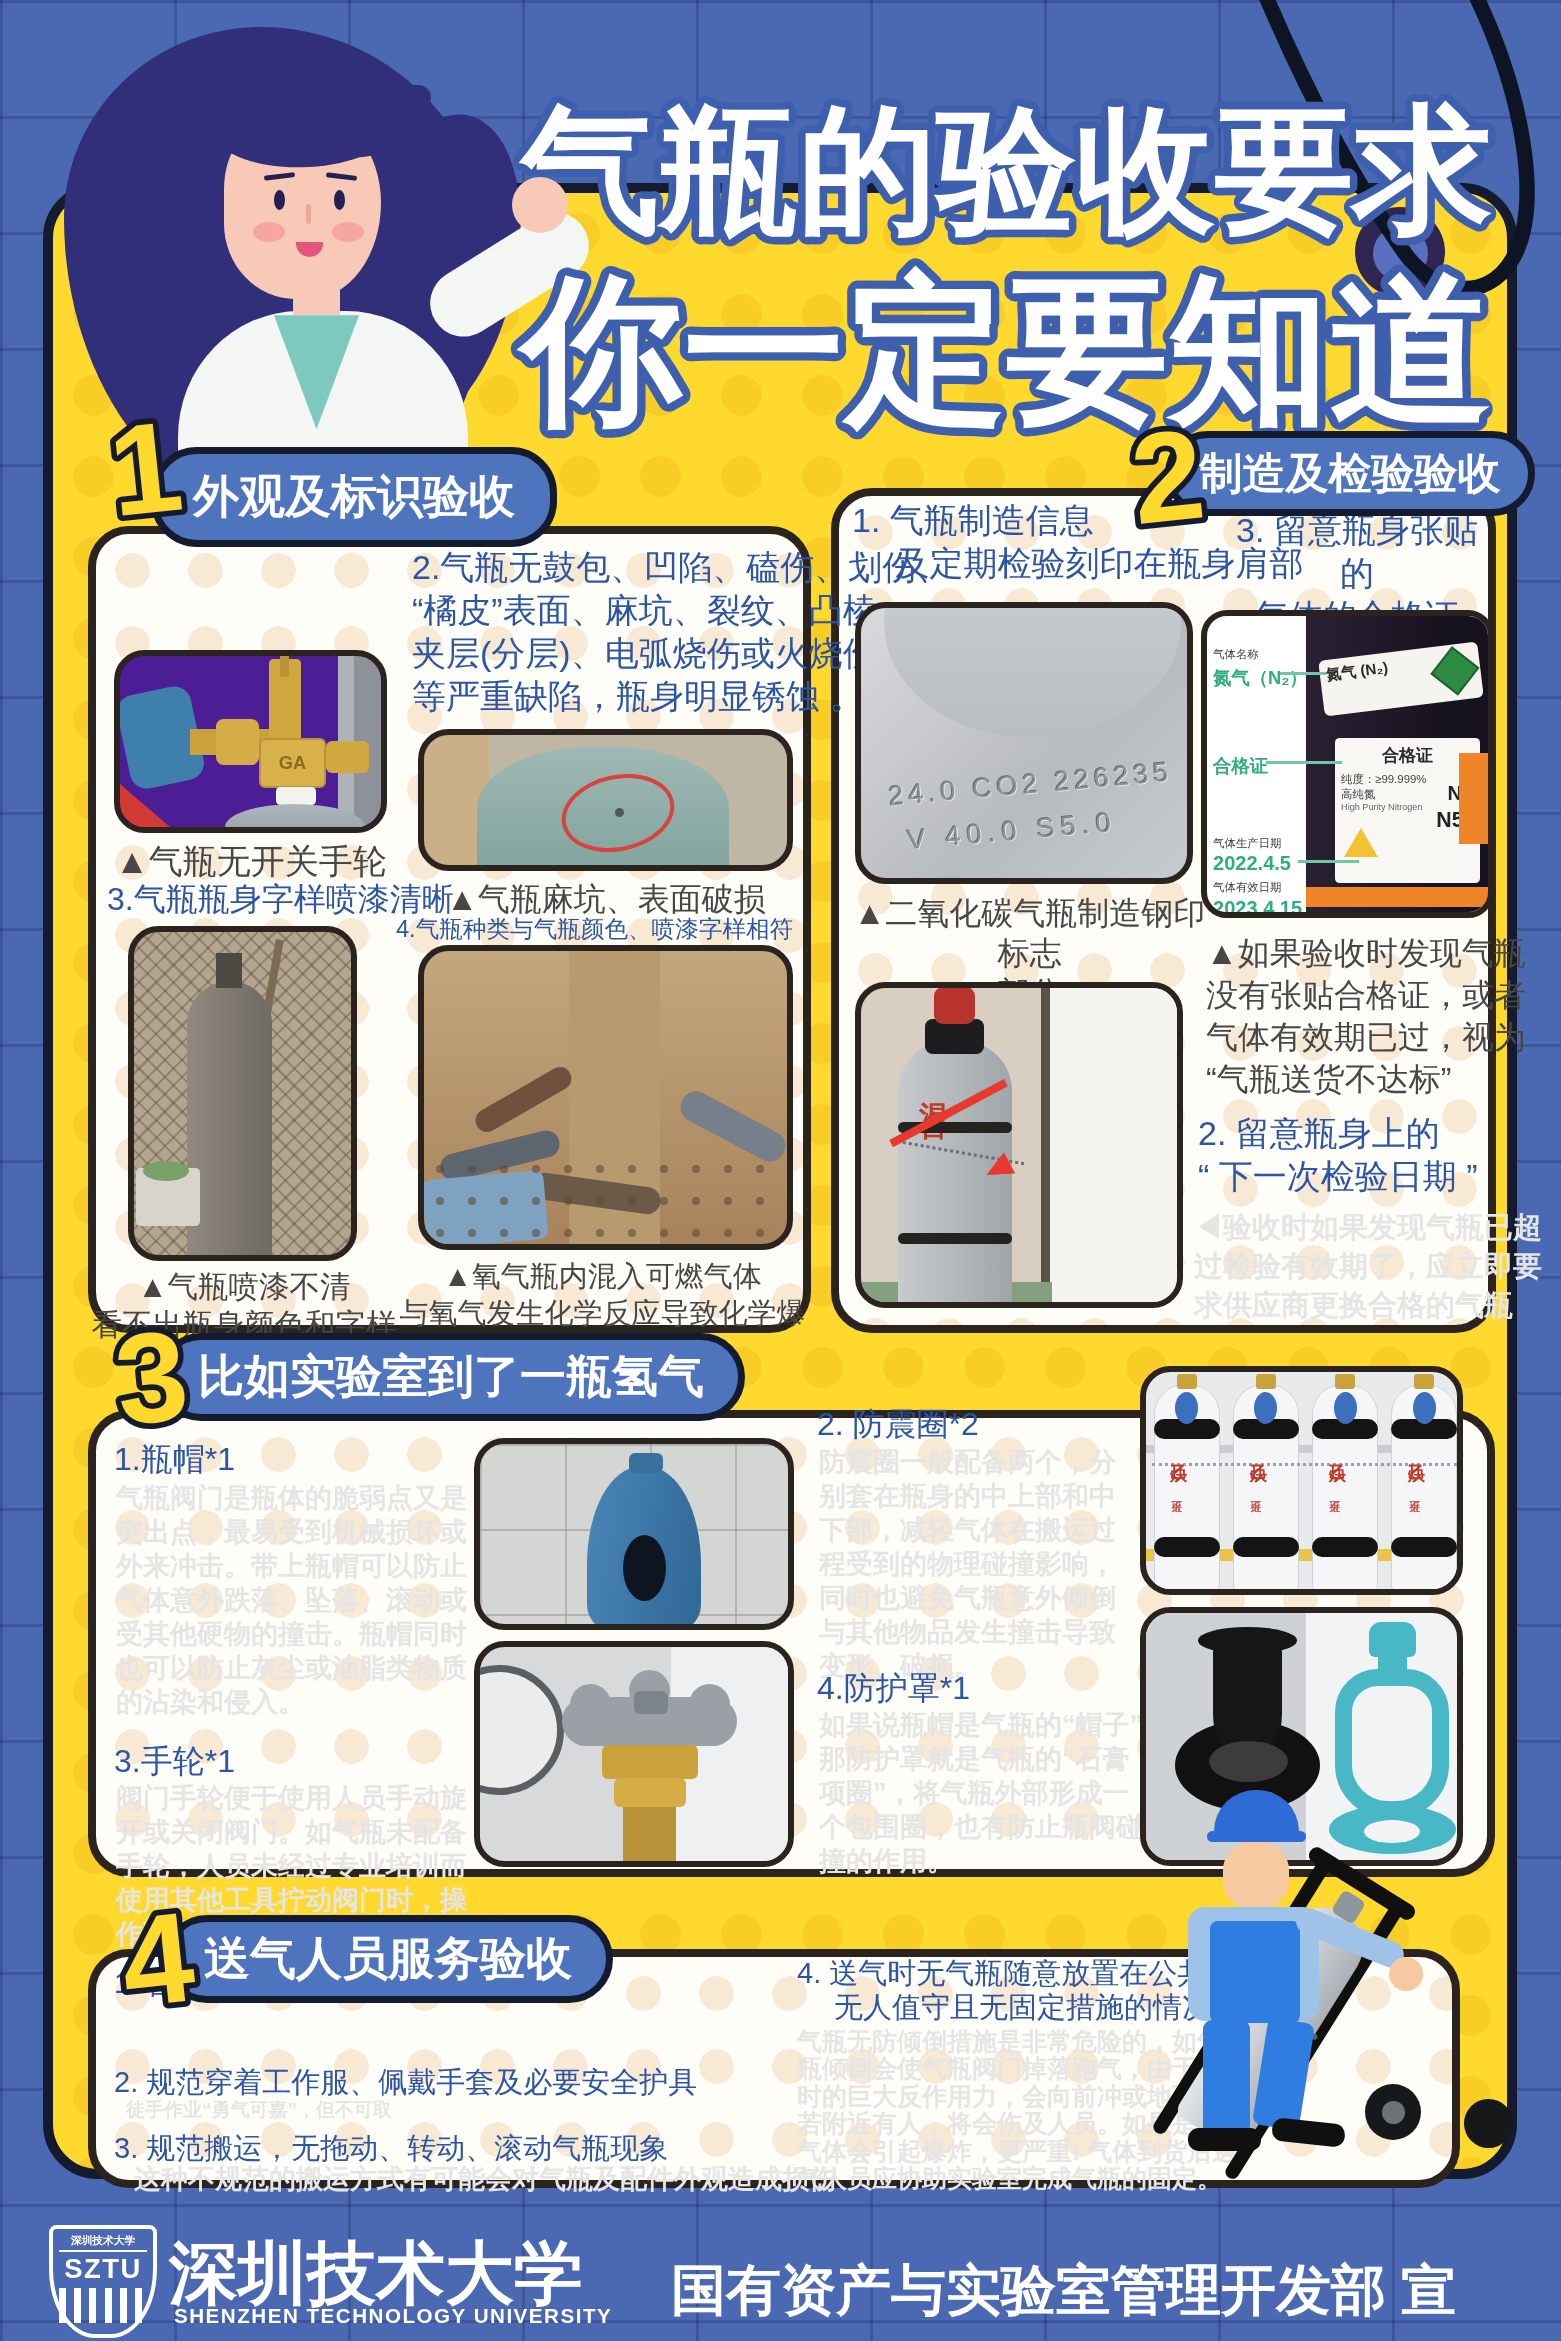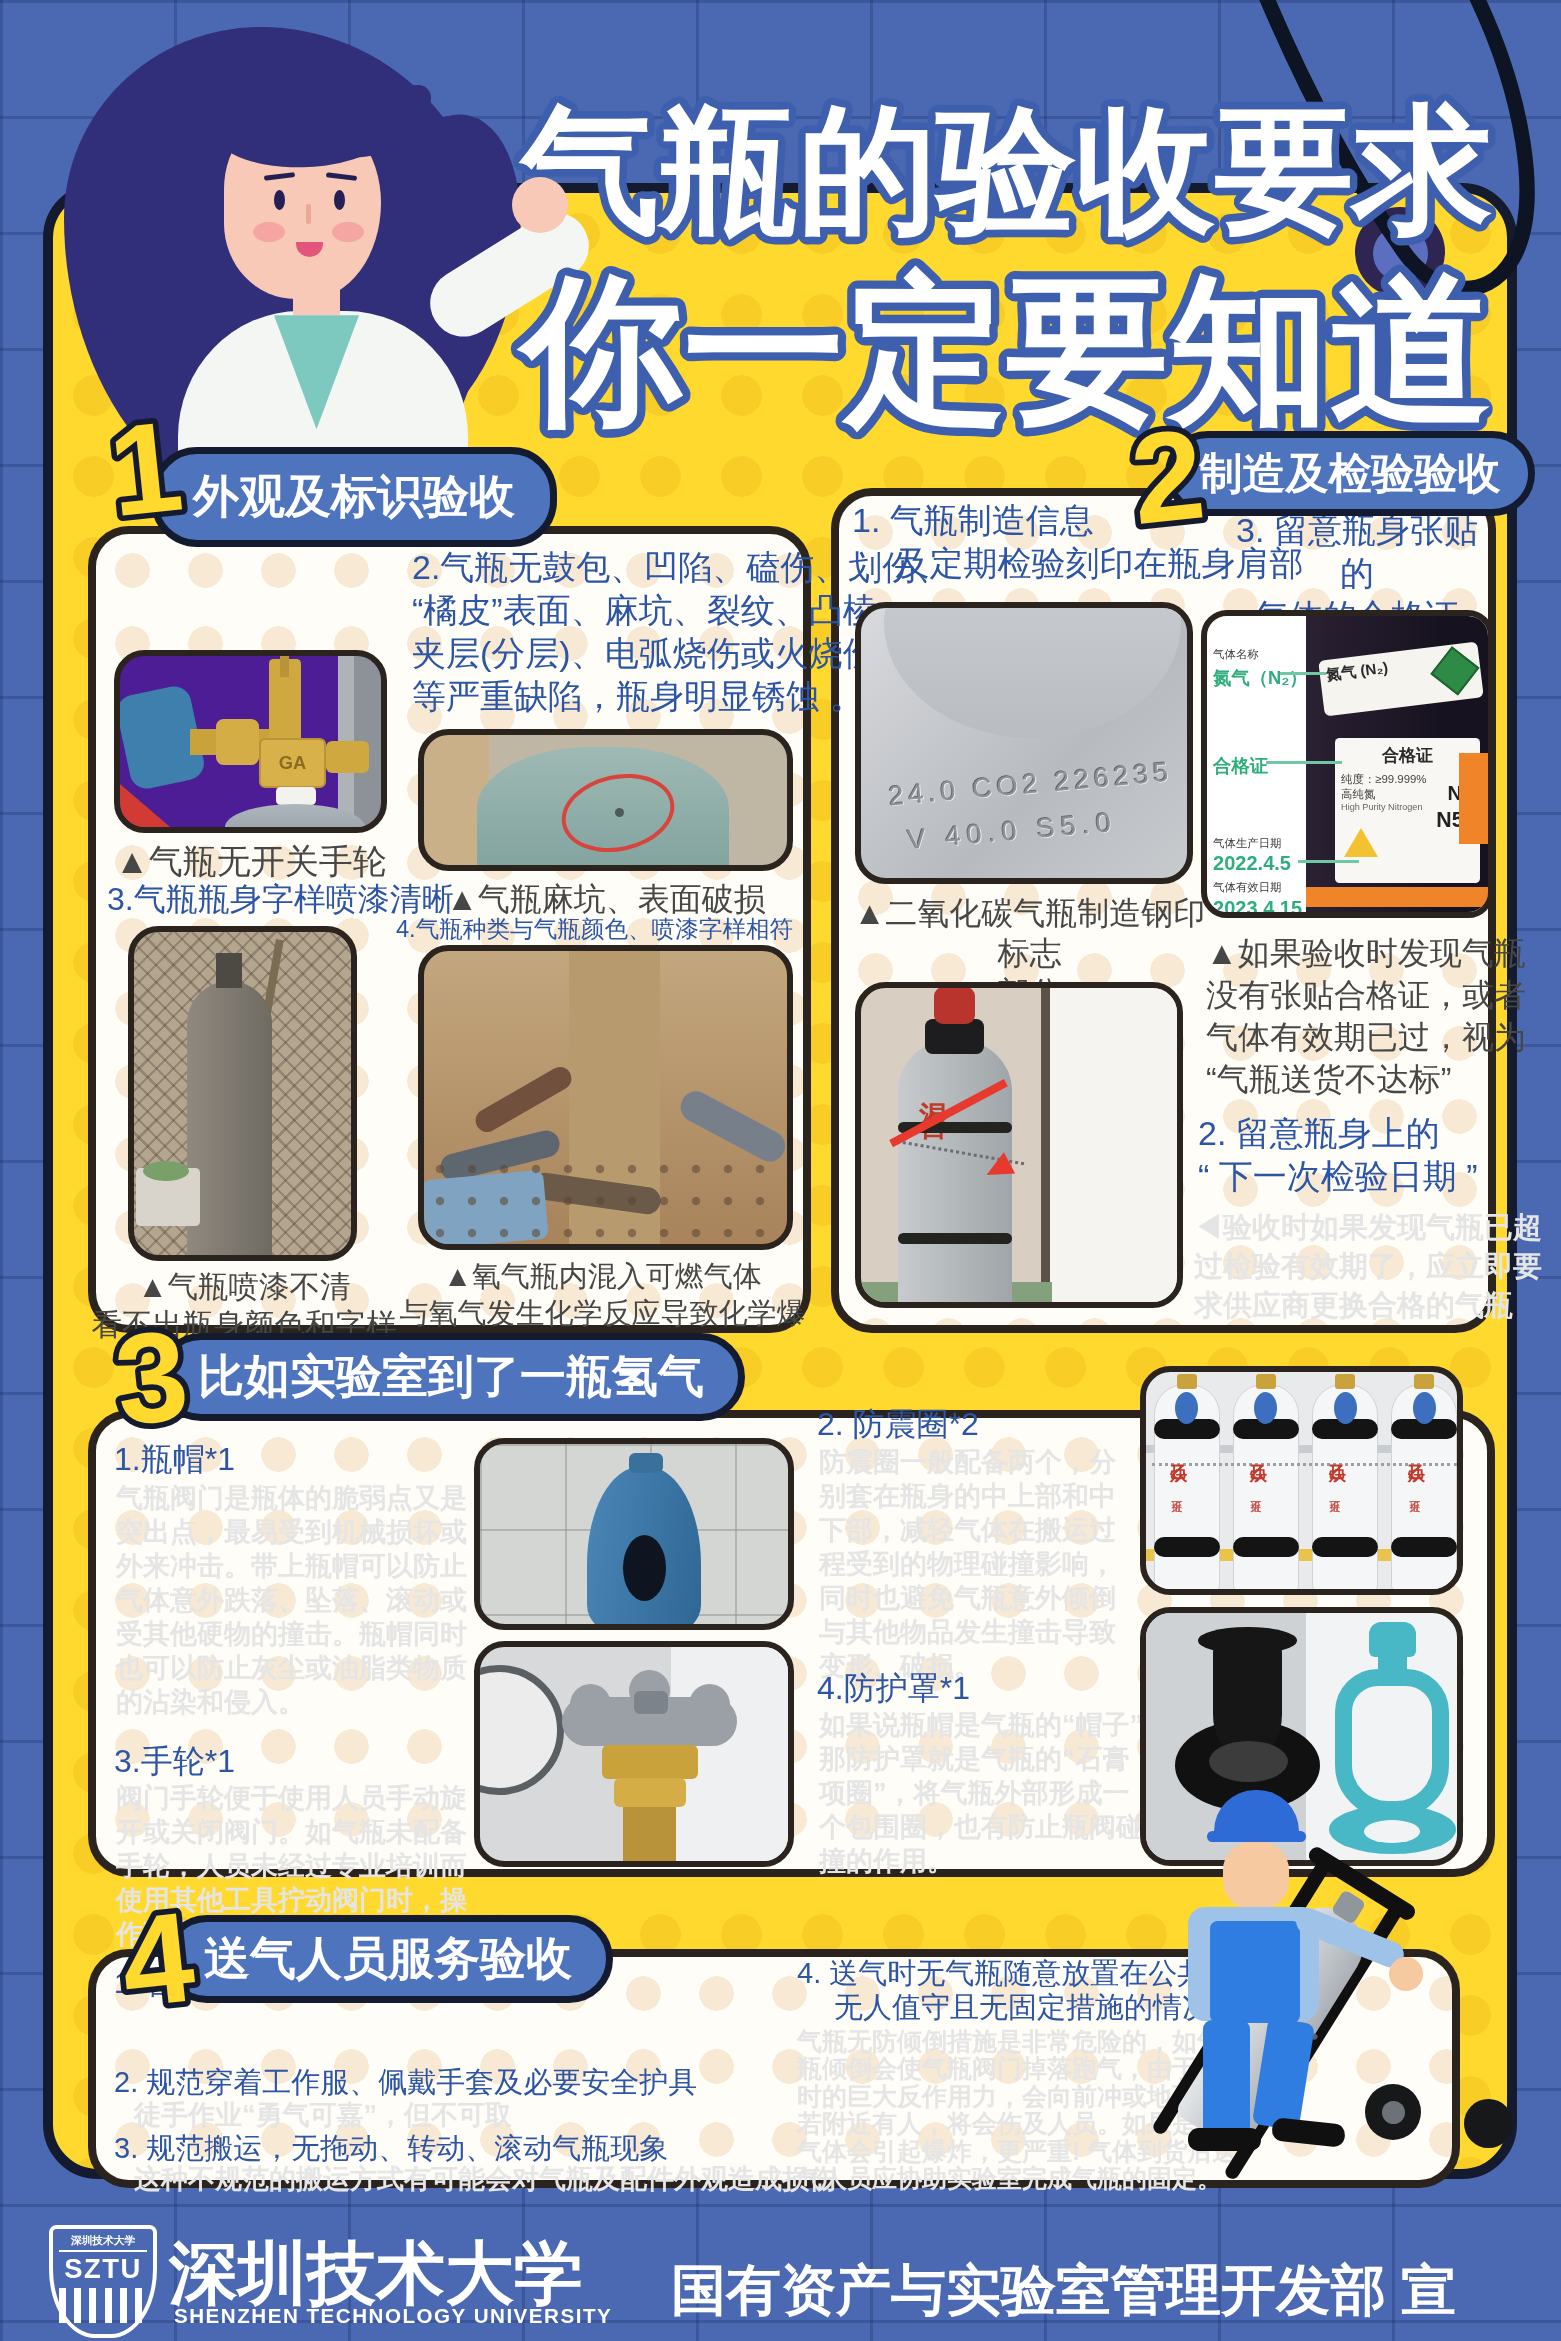--- a/index.html
+++ b/index.html
@@ -290,21 +290,21 @@
     <div class="abs" style="left:63px;top:128px;width:79px;height:41px;background:#3c3c3c;border-radius:50%"></div>
     <div class="abs" style="left:223px;top:9.1px;width:47px;height:35px;background:#49b8c6;border-radius:12.2px 12.2px 6.1px 6.1px"></div>
     <div class="abs" style="left:232px;top:41px;width:29px;height:20px;background:#49b8c6"></div>
     <div class="abs" style="left:189px;top:56px;width:114px;height:149px;border:17px solid #49b8c6;border-radius:43px 43px 53px 53px;background:transparent"></div>
     <div class="abs" style="left:183px;top:192px;width:127px;height:49px;background:#49b8c6;border-radius:50%"></div>
     <div class="abs" style="left:218px;top:207px;width:56px;height:23px;background:#f2f3f4;border-radius:50%"></div>
   </div>
 
   <div class="abs h-blue nowrap" style="left:114px;top:1964px;font-size:29px;z-index:3">1. 告知实验室气体的安全注意事项</div>
   <div class="abs h-blue nowrap" style="left:114px;top:2063px;font-size:29px;z-index:3">2. 规范穿着工作服、佩戴手套及必要安全护具</div>
-  <div class="abs body-t nowrap" style="left:134px;top:2097px;font-size:27px;z-index:3">徒手作业“勇气可嘉”，但不可取</div>
+  <div class="abs body-t nowrap" style="left:126px;top:2097px;font-size:19px;z-index:3">徒手作业“勇气可嘉”，但不可取</div>
   <div class="abs h-blue nowrap" style="left:114px;top:2129px;font-size:29px;z-index:3">3. 规范搬运，无拖动、转动、滚动气瓶现象</div>
   <div class="abs body-t nowrap" style="left:134px;top:2161px;font-size:27px;z-index:3">这种不规范的搬运方式有可能会对气瓶及配件外观造成损伤</div>
   <div class="abs pre h-blue" style="left:797px;top:1956px;font-size:29px;line-height:34px;z-index:3">4. 送气时无气瓶随意放置在公共区域、
 　 无人值守且无固定措施的情况</div>
   <div class="abs pre body-t" style="left:797px;top:2028px;font-size:25px;line-height:27.4px;z-index:3">气瓶无防倾倒措施是非常危险的，如气
 瓶倾倒会使气瓶阀门掉落跑气，由于跑气
 时的巨大反作用力，会向前冲或地面打转，
 若附近有人，将会伤及人员。如果是可燃
 气体会引起爆炸，更严重! 气体到货后送
 气人员应协助实验室完成气瓶的固定。</div>

